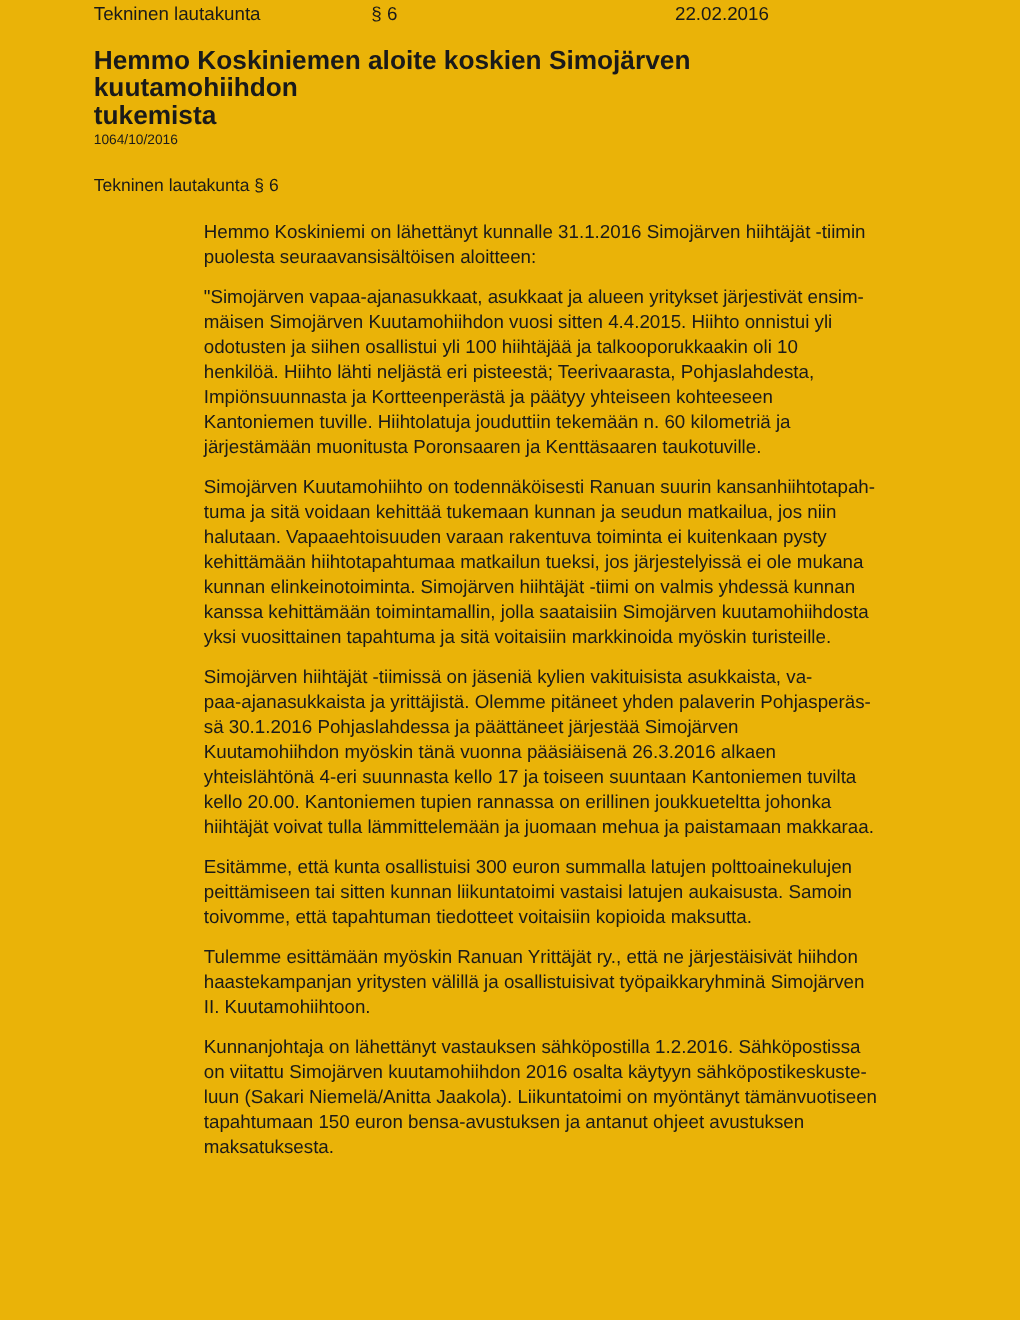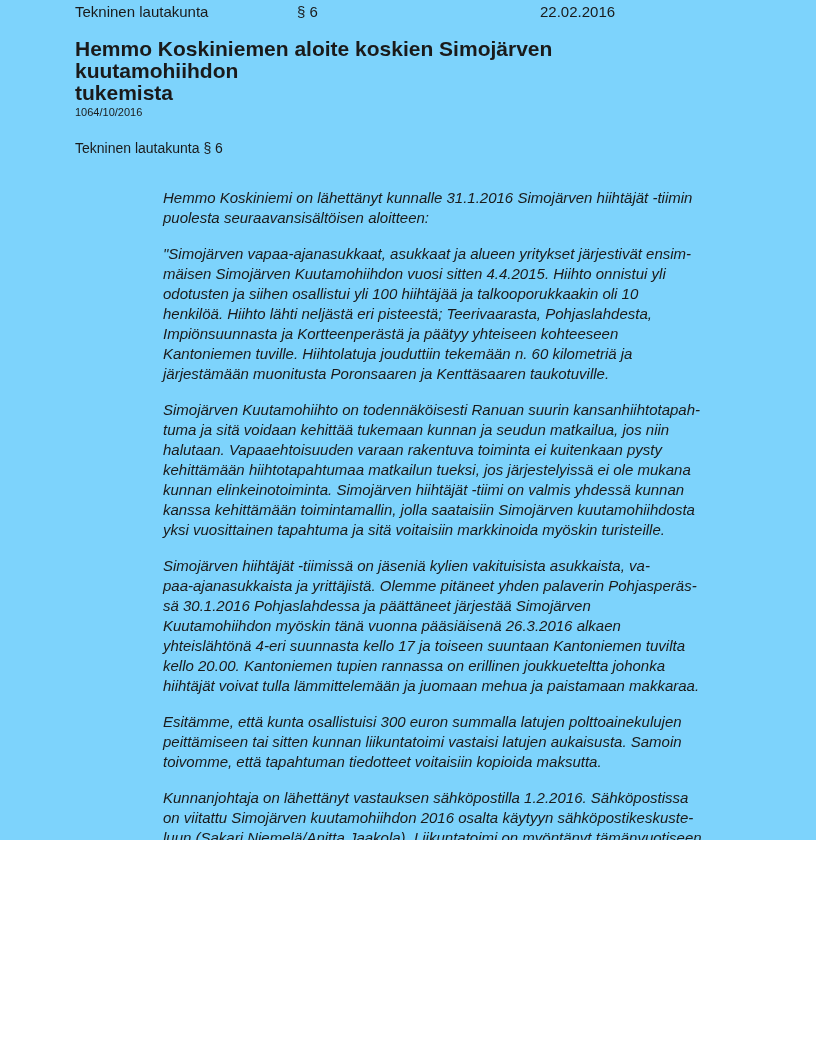--- a/index.html
+++ b/index.html
@@ -3,22 +3,22 @@
 <meta charset="utf-8">
 <style>
   html, body {
     margin: 0;
     padding: 0;
     background: #ffffff;
   }
   .page {
     position: relative;
     width: 816px;
-    height: 840px;
-    background: #7dd3fc;
+    height: 1056px;
+    background: #eab308;
     color: #1a1a1a;
     font-family: "Liberation Sans", "DejaVu Sans", sans-serif;
     overflow: hidden;
   }
   .header-row span {
     position: absolute;
     top: 3px;
     font-size: 15px;
     line-height: 18px;
     white-space: nowrap;
@@ -53,23 +53,22 @@
   }
   .doc-body {
     position: absolute;
     left: 163px;
     top: 172px;
     width: 590px;
     font-size: 15px;
     line-height: 20px;
   }
   .doc-body p {
-    margin: 16px 0 12px 0;
+    margin: 4px 0 12px 0;
     white-space: pre-line;
-    font-style: italic;
   }
 </style>
 </head>
 <body>
 
 <div class="page">
 
   <div class="header-row">
     <span class="h-committee">Tekninen lautakunta</span>
     <span class="h-section">§ 6</span>
@@ -103,20 +102,23 @@
     <p>Simojärven hiihtäjät -tiimissä on jäseniä kylien vakituisista asukkaista, va-
 paa-ajanasukkaista ja yrittäjistä. Olemme pitäneet yhden palaverin Pohjasperäs-
 sä 30.1.2016 Pohjaslahdessa ja päättäneet järjestää Simojärven
 Kuutamohiihdon myöskin tänä vuonna pääsiäisenä 26.3.2016 alkaen
 yhteislähtönä 4-eri suunnasta kello 17 ja toiseen suuntaan Kantoniemen tuvilta
 kello 20.00. Kantoniemen tupien rannassa on erillinen joukkueteltta johonka
 hiihtäjät voivat tulla lämmittelemään ja juomaan mehua ja paistamaan makkaraa.</p>
     <p>Esitämme, että kunta osallistuisi 300 euron summalla latujen polttoainekulujen
 peittämiseen tai sitten kunnan liikuntatoimi vastaisi latujen aukaisusta. Samoin
 toivomme, että tapahtuman tiedotteet voitaisiin kopioida maksutta.</p>
+    <p>Tulemme esittämään myöskin Ranuan Yrittäjät ry., että ne järjestäisivät hiihdon
+haastekampanjan yritysten välillä ja osallistuisivat työpaikkaryhminä Simojärven
+II. Kuutamohiihtoon.</p>
     <p>Kunnanjohtaja on lähettänyt vastauksen sähköpostilla 1.2.2016. Sähköpostissa
 on viitattu Simojärven kuutamohiihdon 2016 osalta käytyyn sähköpostikeskuste-
 luun (Sakari Niemelä/Anitta Jaakola). Liikuntatoimi on myöntänyt tämänvuotiseen
 tapahtumaan 150 euron bensa-avustuksen ja antanut ohjeet avustuksen
 maksatuksesta.</p>
   </div>
 
 </div>
 
 </body></html>

